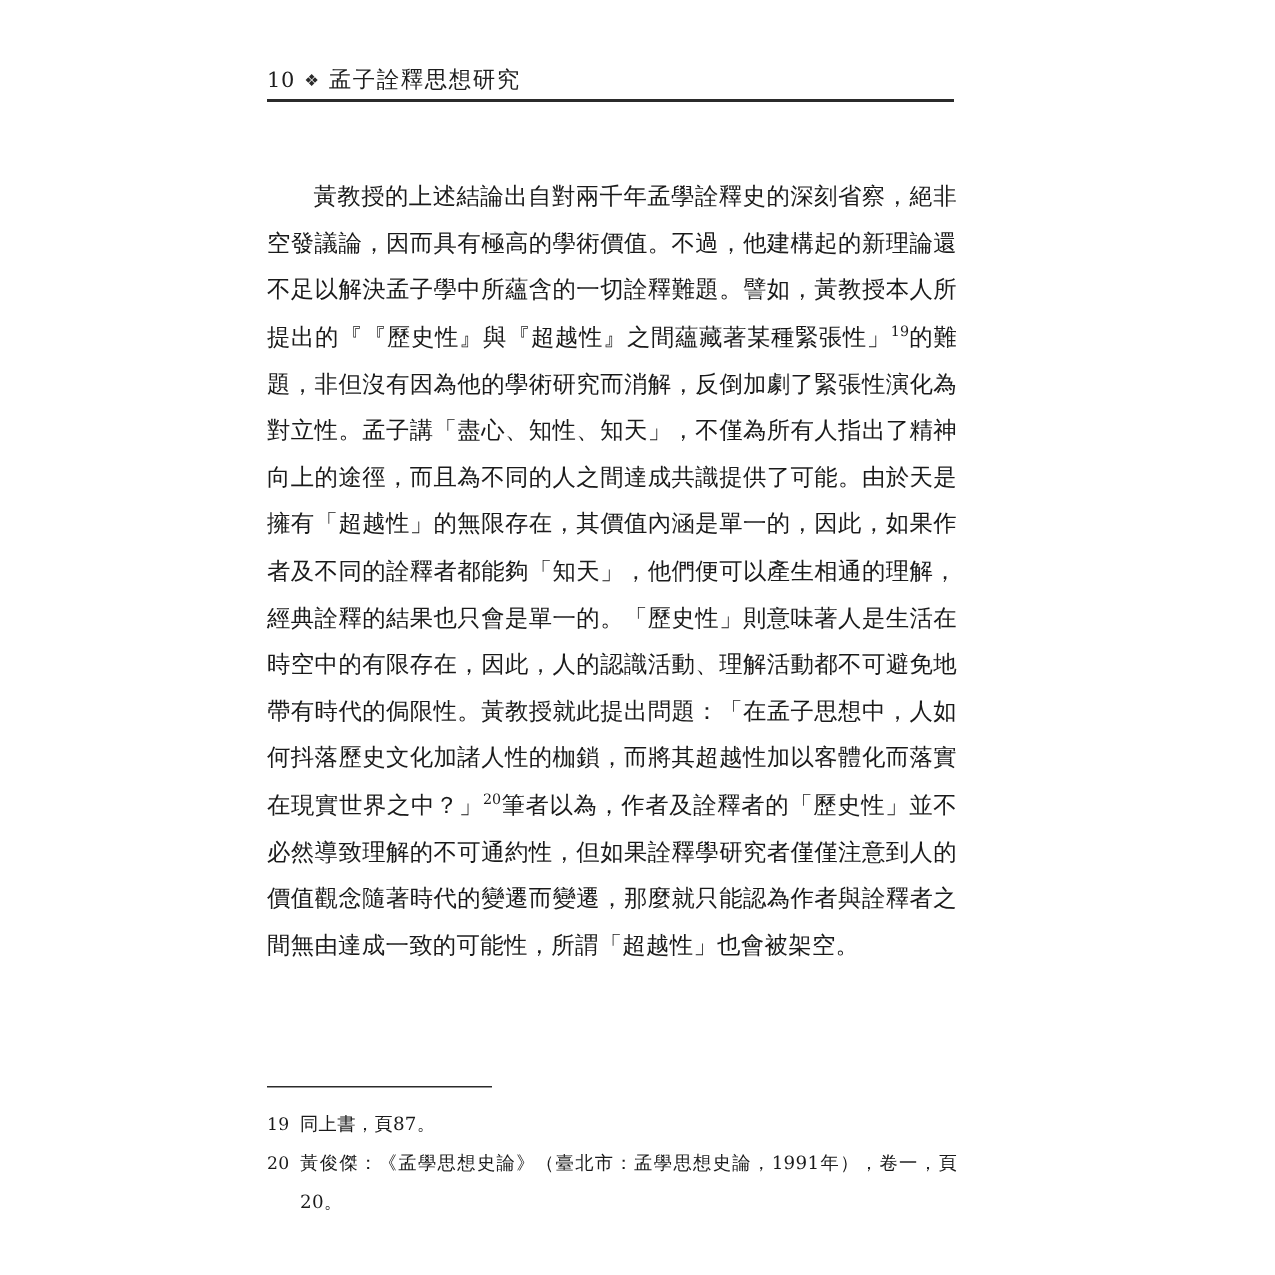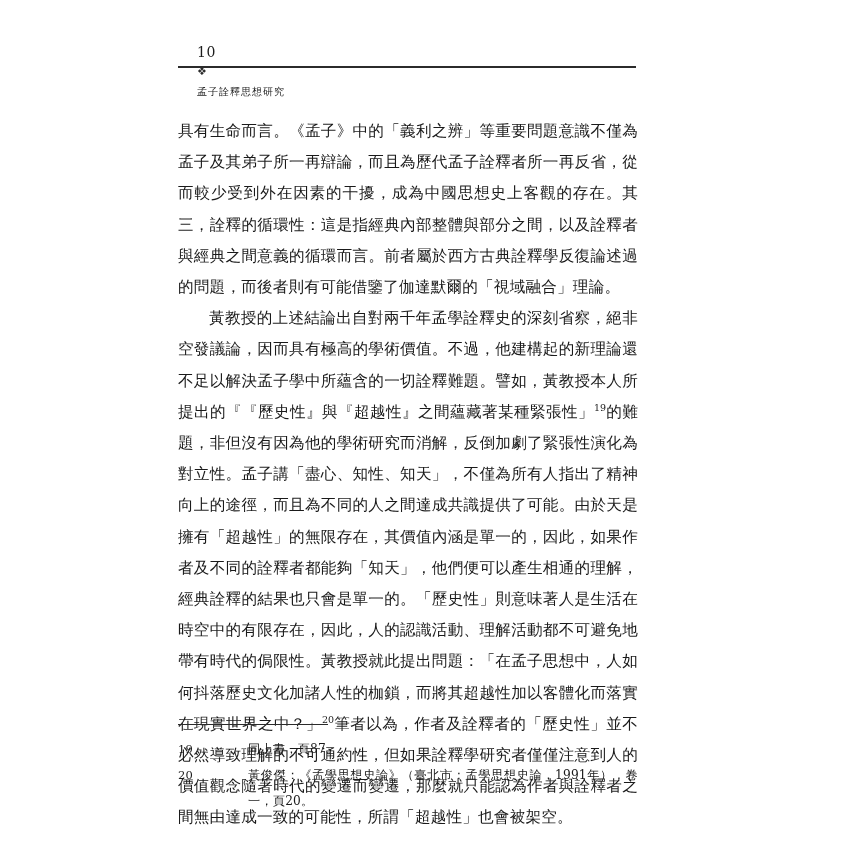--- a/index.html
+++ b/index.html
@@ -25,36 +25,34 @@
     position: absolute;
     left: 178px;
     top: 44px;
     width: 458px;
     display: flex;
     align-items: baseline;
     gap: 6px;
     font-size: 13.5px;
     letter-spacing: 0.5px;
     color: #1d1d1d;
-    flex-direction: column;
   }
   .header .folio {
     font-family: "DejaVu Serif", "Liberation Serif", serif;
     font-size: 14px;
   }
   .header .flower {
     font-size: 11px;
     color: #2a2a2a;
     position: relative;
     top: -1px;
   }
   .header .htitle {
-    font-size: 10px;
+    font-size: 15px;
     letter-spacing: 1px;
-    margin-left: 19px;
   }
   .header-rule {
     position: absolute;
     left: 178px;
     top: 66px;
     width: 458px;
     height: 2px;
     background: #2b2b2b;
   }
   
@@ -107,37 +105,35 @@
   }
   .fn-num {
     width: 22px;
     flex: 0 0 22px;
     font-size: 11.5px;
   }
   .fn-text {
     flex: 1 1 auto;
     text-align: justify;
     text-justify: inter-ideograph;
-    margin-left: 48px;
   }
 </style>
 </head>
 <body>
 
 <div class="page">
 
   <div class="header">
     <span class="folio">10</span>
     <span class="flower">❖</span>
     <span class="htitle">孟子詮釋思想研究</span>
   </div>
   <div class="header-rule"></div>
 
   <div class="body-area">
-    <p class="para">具有生命而言。《孟子》中的「義利之辨」等重要問題意識不僅為孟子及其弟子所一再辯論，而且為歷代孟子詮釋者所一再反省，從而較少受到外在因素的干擾，成為中國思想史上客觀的存在。其三，詮釋的循環性：這是指經典內部整體與部分之間，以及詮釋者與經典之間意義的循環而言。前者屬於西方古典詮釋學反復論述過的問題，而後者則有可能借鑒了伽達默爾的「視域融合」理論。</p>
     <p class="para indent"><span>黃教授的上述結論出自對兩千年孟學詮釋史的深刻省察，絕非空發議論，因而具有極高的學術價值。不過，他建構起的新理論還不足以解決孟子學中所蘊含的一切詮釋難題。譬如，黃教授本人所提出的『『歷史性』與『超越性』之間蘊藏著某種緊張性」<sup class="fn">19</sup>的難題，非但沒有因為他的學術研究而消解，反倒加劇了緊張性演化為對立性。孟子講「盡心、知性、知天」，不僅為所有人指出了精神向上的途徑，而且為不同的人之間達成共識提供了可能。由於天是擁有「超越性」的無限存在，其價值內涵是單一的，因此，如果作者及不同的詮釋者都能夠「知天」，他們便可以產生相通的理解，經典詮釋的結果也只會是單一的。「歷史性」則意味著人是生活在時空中的有限存在，因此，人的認識活動、理解活動都不可避免地帶有時代的侷限性。黃教授就此提出問題：「在孟子思想中，人如何抖落歷史文化加諸人性的枷鎖，而將其超越性加以客體化而落實在現實世界之中？」<sup class="fn">20</sup>筆者以為，作者及詮釋者的「歷史性」並不必然導致理解的不可通約性，但如果詮釋學研究者僅僅注意到人的價值觀念隨著時代的變遷而變遷，那麼就只能認為作者與詮釋者之間無由達成一致的可能性，所謂「超越性」也會被架空。</span></p>
   </div>
 
   <div class="fn-rule"></div>
   <div class="footnotes">
     <div class="fn-item">
       <span class="fn-num">19</span>
       <span class="fn-text">同上書，頁87。</span>
     </div>
     <div class="fn-item">

